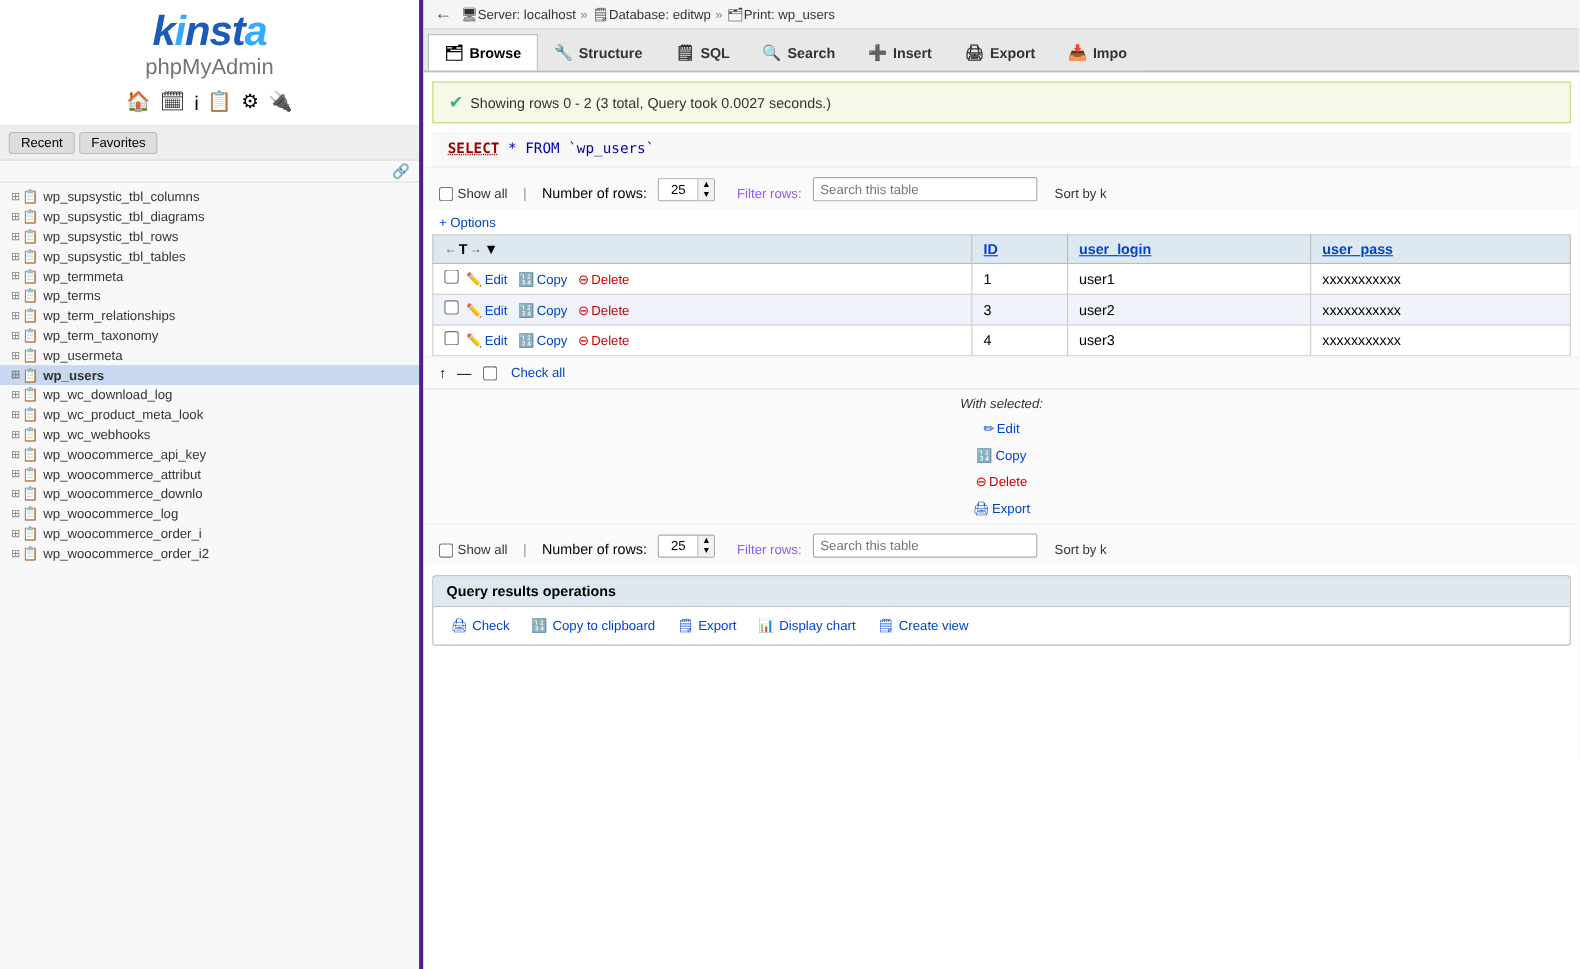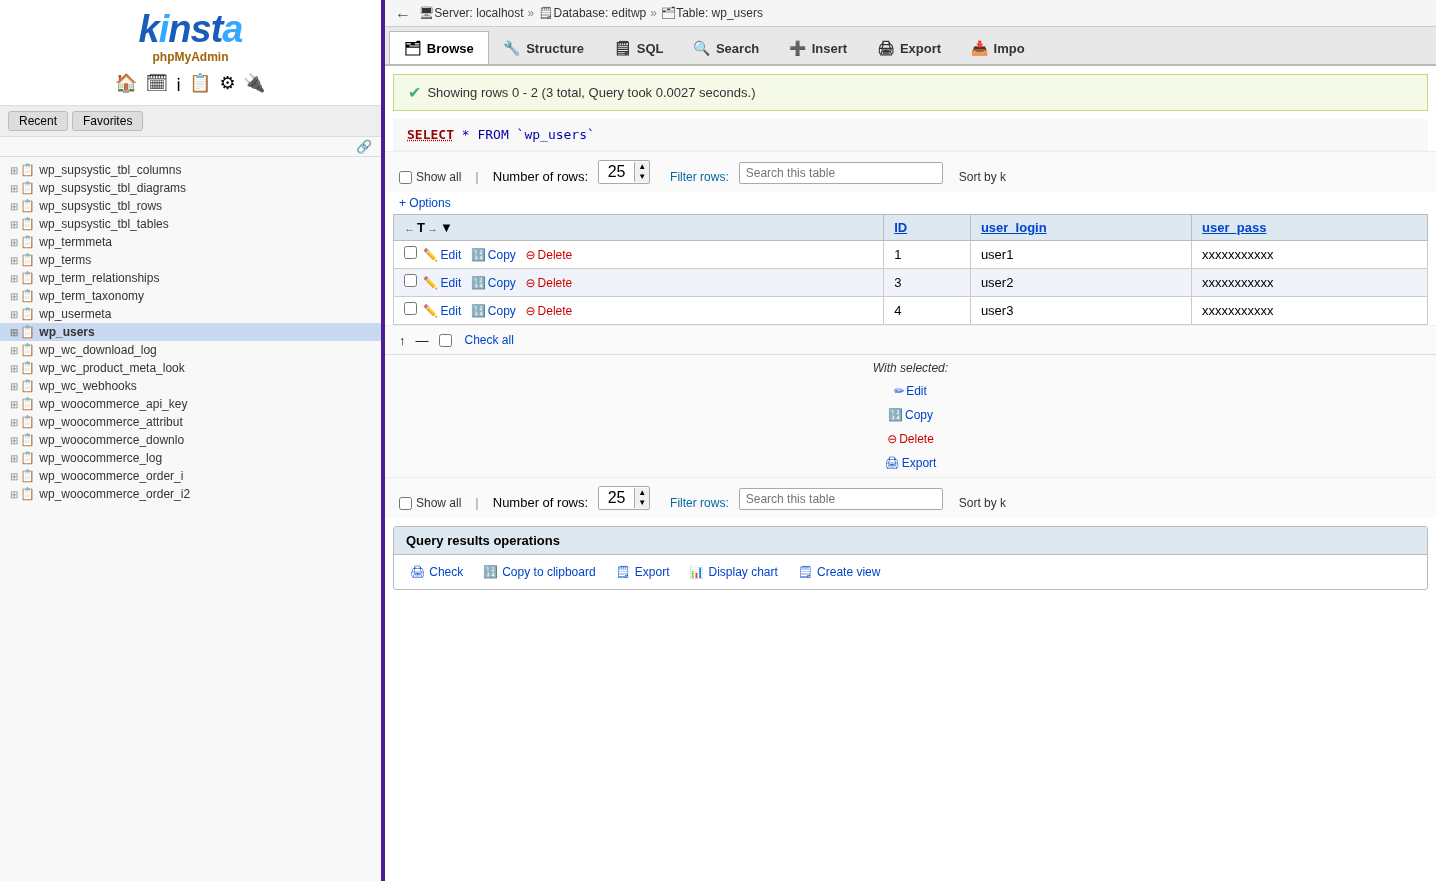--- a/index.html
+++ b/index.html
@@ -24,24 +24,23 @@
     .logo-kinsta {
       font-size: 38px;
       font-weight: 900;
       font-style: italic;
       color: #1a5cb8;
       letter-spacing: -1px;
       line-height: 1;
     }
     .logo-kinsta span { color: #33aaff; }
     .logo-sub {
-      font-size: 12px;
-      color: #a16207;
+      font-size: 20px;
+      color: #737373;
       margin-top: 2px;
-      font-weight: bold;
     }
     .logo-icons {
       display: flex;
       justify-content: center;
       gap: 8px;
       margin: 8px 0 4px 0;
       font-size: 18px;
     }
     .sidebar-nav {
       display: flex;
@@ -186,21 +185,21 @@
       display: flex;
       align-items: flex-end;
       padding: 8px 14px;
       gap: 10px;
       border-top: 1px solid #eee;
       background: #fafafa;
       flex-wrap: nowrap;
     }
     .controls-row label { display: flex; align-items: center; gap: 4px; font-size: 12px; color: #333; }
     .controls-row .separator { color: #999; margin: 0 4px; }
-    .filter-label { font-size: 12px; color: #0369a1; margin-left: 10px; }
+    .filter-label { font-size: 12px; color: #8b5cf6; margin-left: 10px; }
     .filter-input {
       border: 1px solid #aaa;
       padding: 3px 6px;
       font-size: 12px;
       width: 204px;
       border-radius: 2px;
     }
     .sort-label { font-size: 12px; color: #333; margin-left: 6px; }
 
     
@@ -325,21 +324,21 @@
       display: flex;
       align-items: center;
       border: 1px solid #aaa;
       border-radius: 2px;
       overflow: hidden;
     }
     .rows-select input {
       width: 35px;
       border: none;
       padding: 2px 4px;
-      font-size: 16px;
+      font-size: 12px;
       text-align: center;
     }
     .rows-select .stepper {
       display: flex;
       flex-direction: column;
       border-left: 1px solid #aaa;
     }
     .rows-select .stepper button {
       background: #f0f0f0;
       border: none;
@@ -478,21 +477,21 @@
 
   <div id="breadcrumb-bar">
     <span class="back-btn">←</span>
     <span>🖥</span>
     <span>Server: localhost</span>
     <span class="breadcrumb-sep">»</span>
     <span>🗒</span>
     <span>Database: editwp</span>
     <span class="breadcrumb-sep">»</span>
     <span>🗂</span>
-    <span>Table: wp_users</span>
+    <span>Print: wp_users</span>
   </div>
 
   <div id="tabs">
     <div class="tab active">
       <span class="tab-icon">🗂</span>
       <span>Browse</span>
     </div>
     <div class="tab">
       <span class="tab-icon">🔧</span>
       <span>Structure</span>

